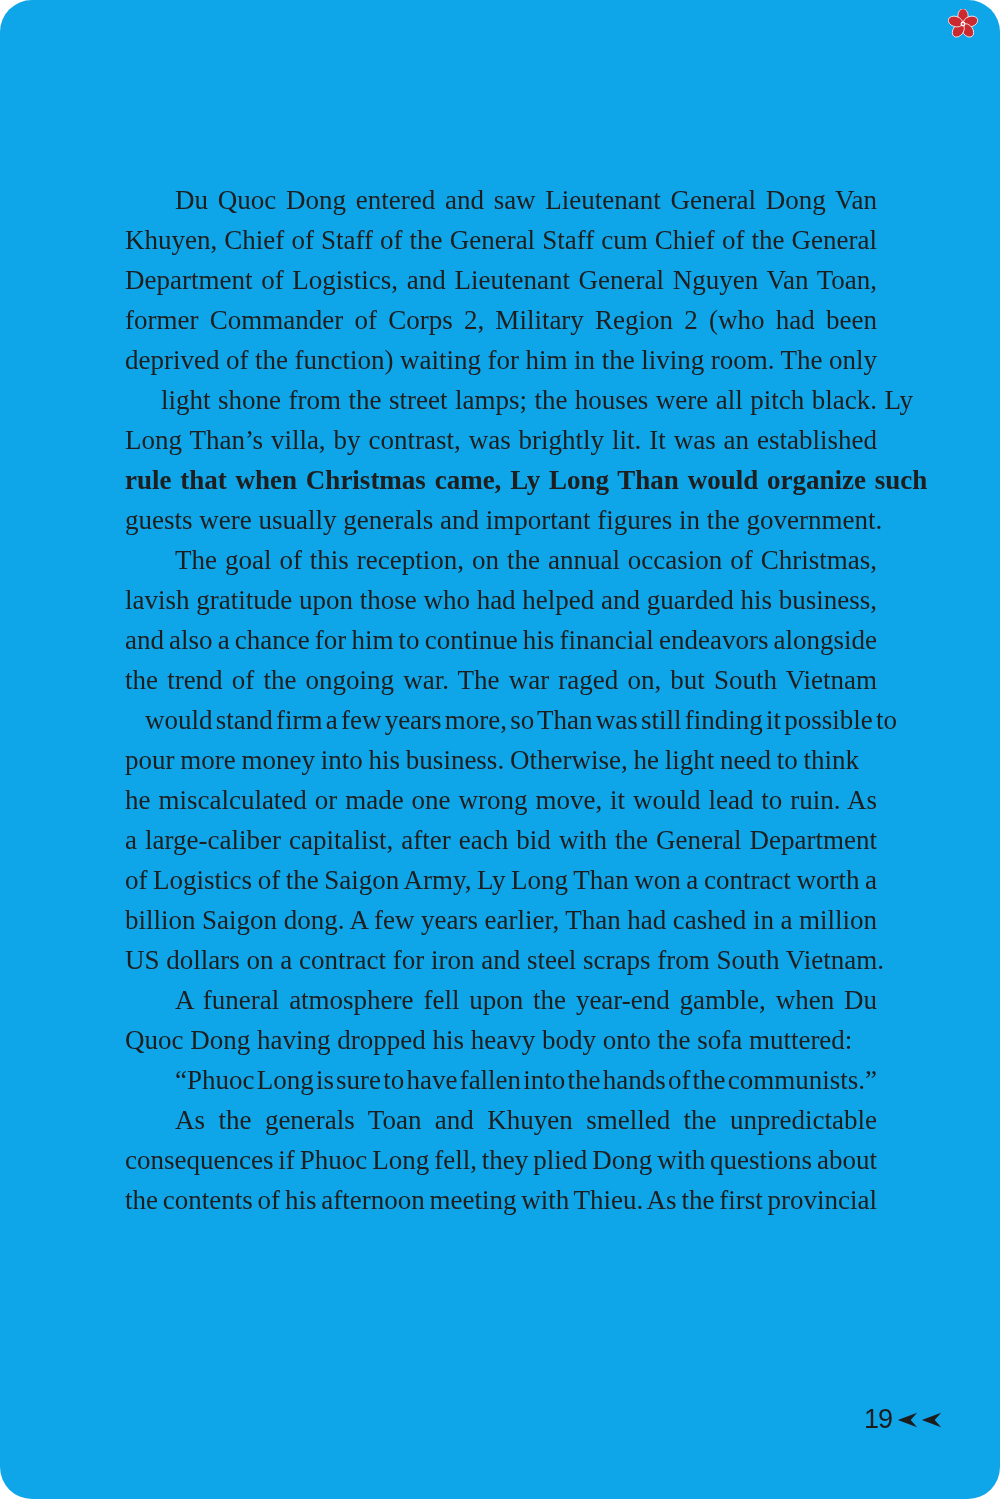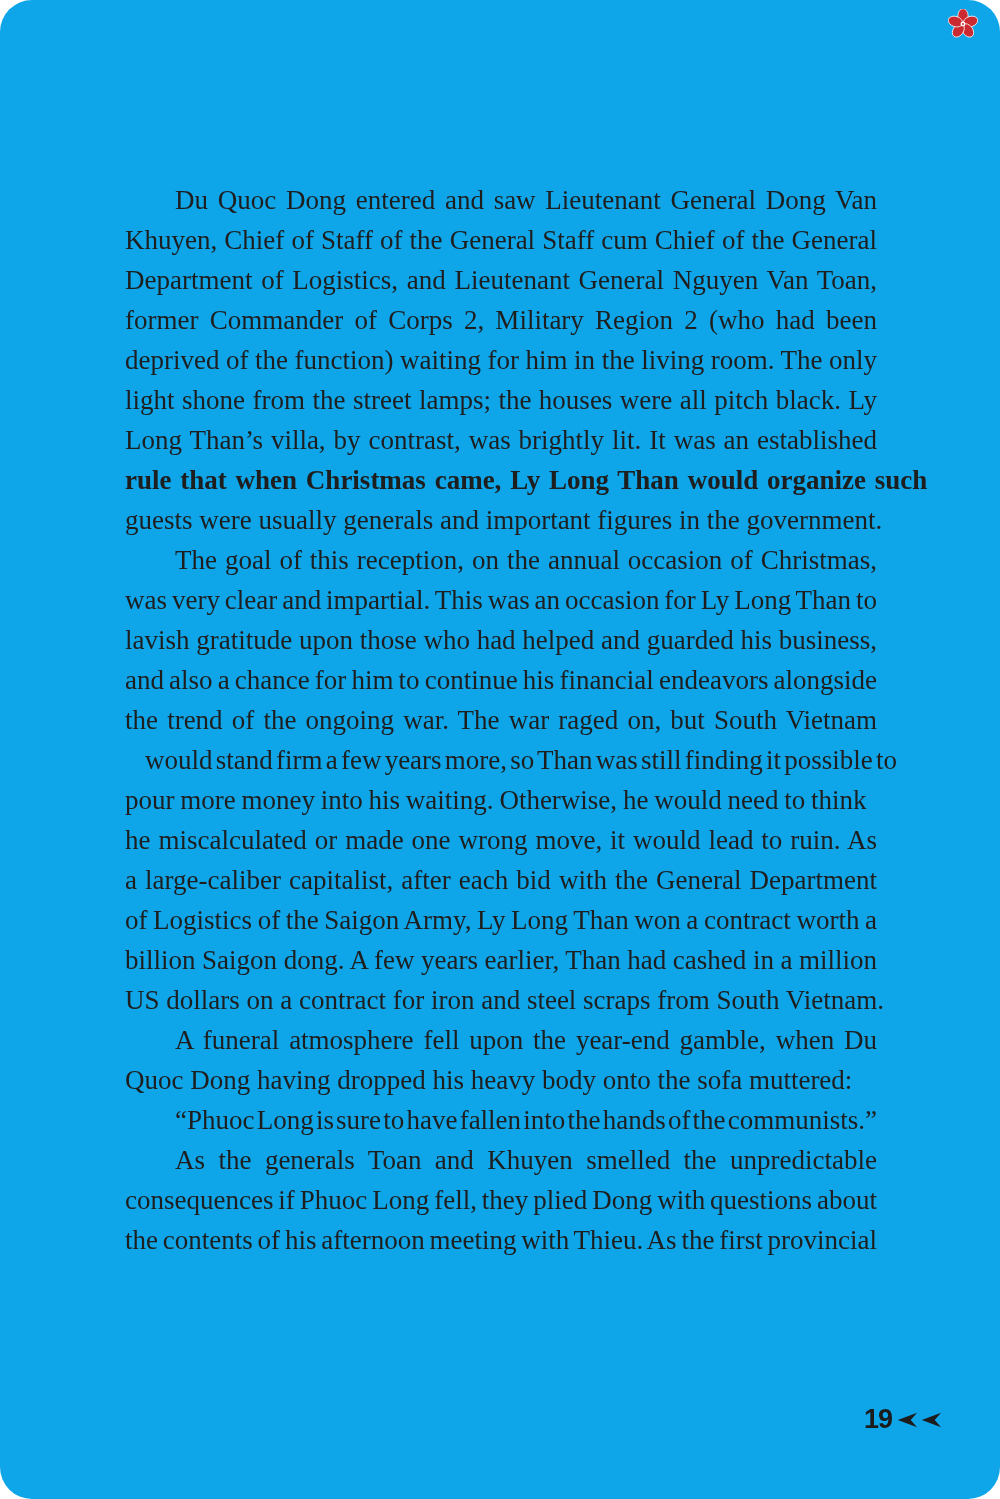--- a/index.html
+++ b/index.html
@@ -36,21 +36,21 @@
   .footer {
     position: absolute;
     top: 1404px;
     right: 58px;
     display: flex;
     align-items: center;
     gap: 2px;
   }
   .page-number {
     font-family: "Liberation Sans", sans-serif;
-    font-weight: bold;
+    font-weight: normal;
     font-size: 27px;
     color: #1c1c1c;
     letter-spacing: -1px;
     margin-right: 2px;
   }
   .nav-arrow { display: block; }
 </style>
 </head>
 <body>
 
@@ -67,31 +67,30 @@
     <circle cx="0" cy="0" r="2.3" fill="#ffffff"></circle>
     <circle cx="0" cy="0" r="0.9" fill="#cc2a31"></circle>
   </svg>
 
   <div class="textblock" id="textblock">
       <div class="line indent"><span style="word-spacing: 2.99479px;">Du Quoc Dong entered and saw Lieutenant General Dong Van</span></div>
       <div class="line"><span style="word-spacing: 0.332031px;">Khuyen, Chief of Staff of the General Staff cum Chief of the General</span></div>
       <div class="line"><span style="word-spacing: 1.94922px;">Department of Logistics, and Lieutenant General Nguyen Van Toan,</span></div>
       <div class="line"><span style="word-spacing: 4.48906px;">former Commander of Corps 2, Military Region 2 (who had been</span></div>
       <div class="line"><span style="word-spacing: -0.217448px; margin-top: 28px;">deprived of the function) waiting for him in the living room. The only</span></div>
-      <div class="line"><span style="word-spacing: 0.74349px;">light shone from the street lamps; the houses were all pitch black. Ly</span></div>
+      <div class="line"><span style="word-spacing: 0.74349px; margin-left: 36px;">light shone from the street lamps; the houses were all pitch black. Ly</span></div>
       <div class="line"><span style="word-spacing: 1.19318px;">Long Than’s villa, by contrast, was brightly lit. It was an established</span></div>
       <div class="line"><span style="word-spacing: 2.04062px; font-weight: bold;">rule that when Christmas came, Ly Long Than would organize such</span></div>
       <div class="line"><span>guests were usually generals and important figures in the government.</span></div>
       <div class="line indent"><span style="word-spacing: 1.21719px;">The goal of this reception, on the annual occasion of Christmas,</span></div>
-      <div class="line"><span style="word-spacing: -1.82933px;">was very clear and impartial. This was an occasion for Ly Long Than to</span></div>
       <div class="line"><span style="word-spacing: -0.0125px;">lavish gratitude upon those who had helped and guarded his business,</span></div>
       <div class="line"><span style="word-spacing: -1.63636px;">and also a chance for him to continue his financial endeavors alongside</span></div>
       <div class="line"><span style="word-spacing: 2.39714px;">the trend of the ongoing war. The war raged on, but South Vietnam</span></div>
       <div class="line"><span style="word-spacing: -3.51004px; margin-left: 20px;">would stand firm a few years more, so Than was still finding it possible to</span></div>
-      <div class="line"><span style="word-spacing: -0.96875px;">pour more money into his waiting. Otherwise, he would need to think</span></div>
+      <div class="line"><span style="word-spacing: -0.96875px;">pour more money into his business. Otherwise, he light need to think</span></div>
       <div class="line"><span style="word-spacing: 1.18099px;">he miscalculated or made one wrong move, it would lead to ruin. As</span></div>
       <div class="line"><span style="word-spacing: 1.31771px;">a large-caliber capitalist, after each bid with the General Department</span></div>
       <div class="line"><span style="word-spacing: -1.16226px;">of Logistics of the Saigon Army, Ly Long Than won a contract worth a</span></div>
       <div class="line"><span style="word-spacing: -0.1875px;">billion Saigon dong. A few years earlier, Than had cashed in a million</span></div>
       <div class="line"><span>US dollars on a contract for iron and steel scraps from South Vietnam.</span></div>
       <div class="line indent"><span style="word-spacing: 3.08507px;">A funeral atmosphere fell upon the year-end gamble, when Du</span></div>
       <div class="line"><span>Quoc Dong having dropped his heavy body onto the sofa muttered:</span></div>
       <div class="line indent"><span style="word-spacing: -4.54948px;">“Phuoc Long is sure to have fallen into the hands of the communists.”</span></div>
       <div class="line indent"><span style="word-spacing: 6.69727px;">As the generals Toan and Khuyen smelled the unpredictable</span></div>
       <div class="line"><span style="word-spacing: -1.81094px; margin-top: 12px;">consequences if Phuoc Long fell, they plied Dong with questions about</span></div>

